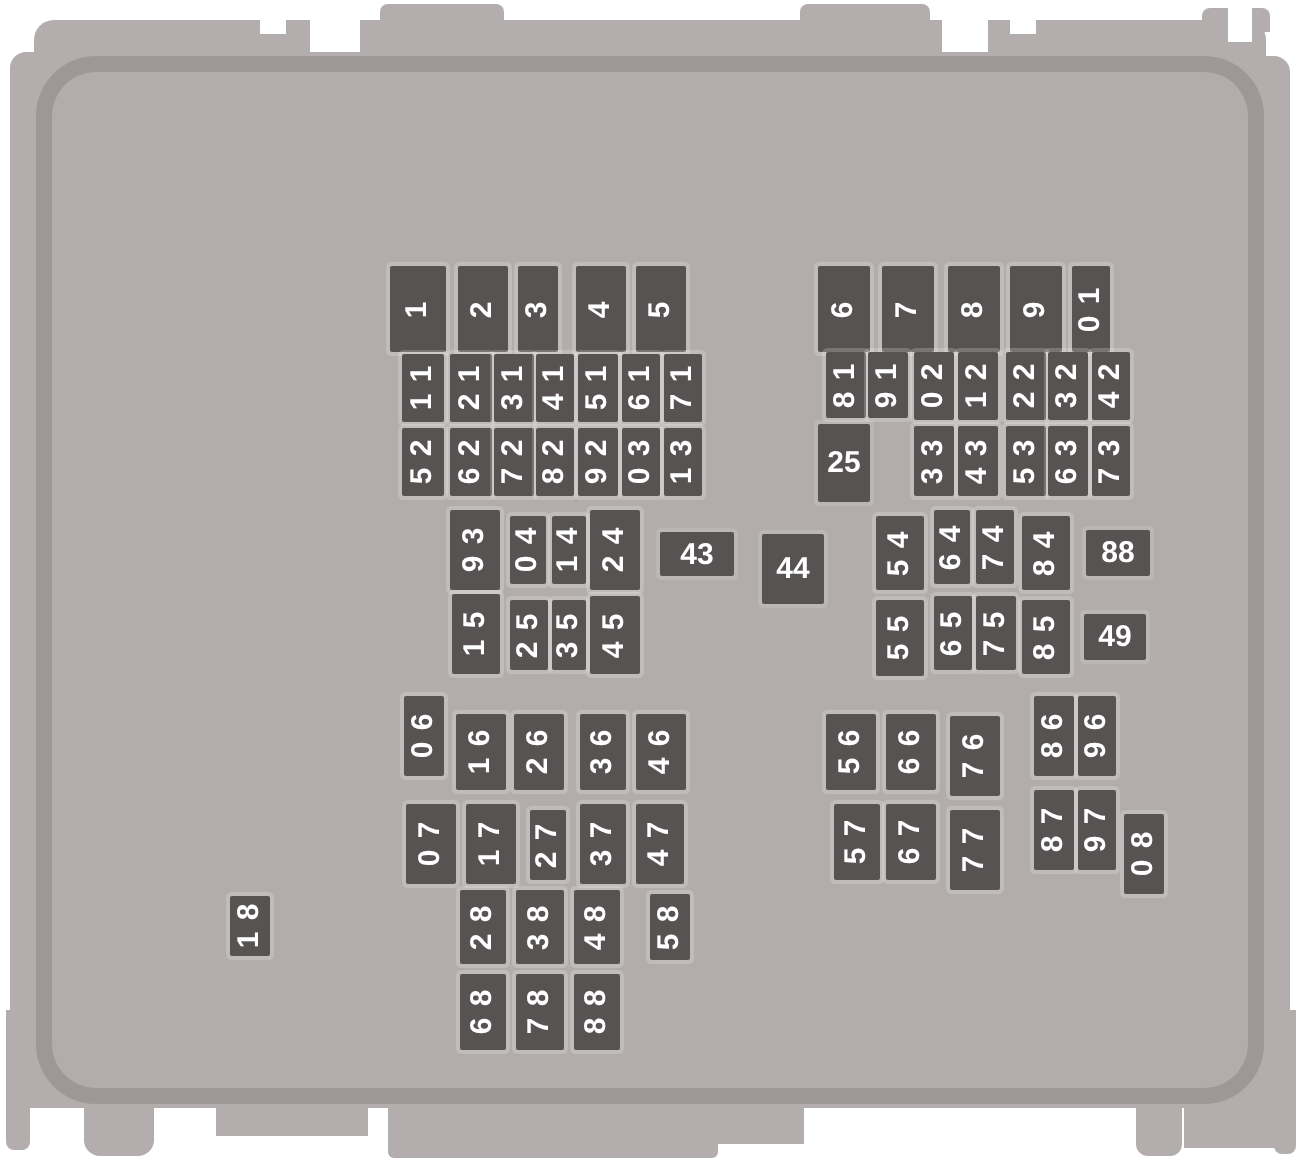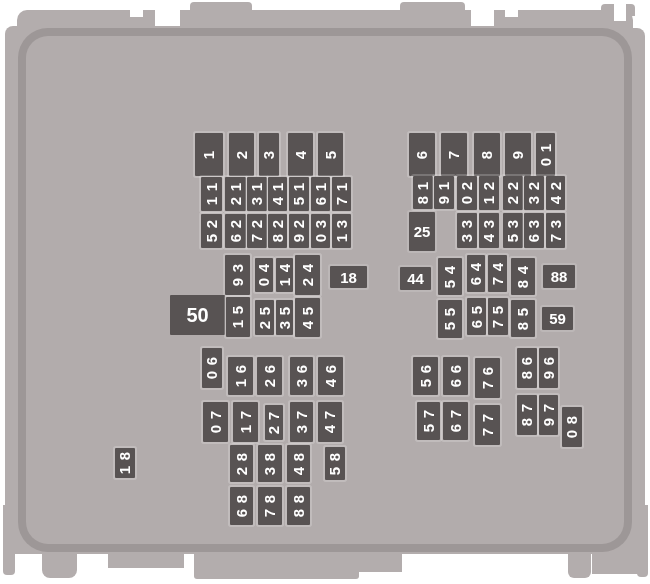--- a/index.html
+++ b/index.html
@@ -226,40 +226,39 @@
         <span class="c">0</span>
       </div>
       <div class="fuse v" style="left: 276px; top: 258px; width: 17px; height: 34px;">
         <span class="c">4</span>
         <span class="c">1</span>
       </div>
       <div class="fuse v" style="left: 295px; top: 255px; width: 25px; height: 40px;">
         <span class="c">4</span>
         <span class="c">2</span>
       </div>
-      <div class="fuse h" style="left: 330px; top: 266px; width: 37px; height: 22px;">18</div>
-      <div class="fuse h" style="left: 400px; top: 267px; width: 31px; height: 23px;">44</div>
+      <div class="fuse h" style="left: 330px; top: 266px; width: 37px; height: 22px;">43</div>
+      <div class="fuse h" style="left: 381px; top: 267px; width: 31px; height: 35px;">44</div>
       <div class="fuse v" style="left: 438px; top: 258px; width: 24px; height: 37px;">
         <span class="c">4</span>
         <span class="c">5</span>
       </div>
       <div class="fuse v" style="left: 467px; top: 255px; width: 18px; height: 37px;">
         <span class="c">4</span>
         <span class="c">6</span>
       </div>
       <div class="fuse v" style="left: 488px; top: 255px; width: 19px; height: 37px;">
         <span class="c">4</span>
         <span class="c">7</span>
       </div>
       <div class="fuse v" style="left: 511px; top: 258px; width: 24px; height: 37px;">
         <span class="c">4</span>
         <span class="c">8</span>
       </div>
       <div class="fuse h" style="left: 543px; top: 265px; width: 32px; height: 23px;">88</div>
-      <div class="fuse big" style="left: 170px; top: 295px; width: 55px; height: 40px;">50</div>
       <div class="fuse v" style="left: 226px; top: 297px; width: 24px; height: 40px;">
         <span class="c">5</span>
         <span class="c">1</span>
       </div>
       <div class="fuse v" style="left: 255px; top: 300px; width: 19px; height: 35px;">
         <span class="c">5</span>
         <span class="c">2</span>
       </div>
       <div class="fuse v" style="left: 276px; top: 300px; width: 17px; height: 35px;">
         <span class="c">5</span>
@@ -278,21 +277,21 @@
         <span class="c">6</span>
       </div>
       <div class="fuse v" style="left: 488px; top: 298px; width: 20px; height: 37px;">
         <span class="c">5</span>
         <span class="c">7</span>
       </div>
       <div class="fuse v" style="left: 511px; top: 300px; width: 24px; height: 37px;">
         <span class="c">5</span>
         <span class="c">8</span>
       </div>
-      <div class="fuse h" style="left: 542px; top: 307px; width: 31px; height: 23px;">59</div>
+      <div class="fuse h" style="left: 542px; top: 307px; width: 31px; height: 23px;">49</div>
       <div class="fuse v" style="left: 202px; top: 348px; width: 20px; height: 40px;">
         <span class="c">6</span>
         <span class="c">0</span>
       </div>
       <div class="fuse v" style="left: 228px; top: 357px; width: 25px; height: 38px;">
         <span class="c">6</span>
         <span class="c">1</span>
       </div>
       <div class="fuse v" style="left: 257px; top: 357px; width: 25px; height: 38px;">
         <span class="c">6</span>

